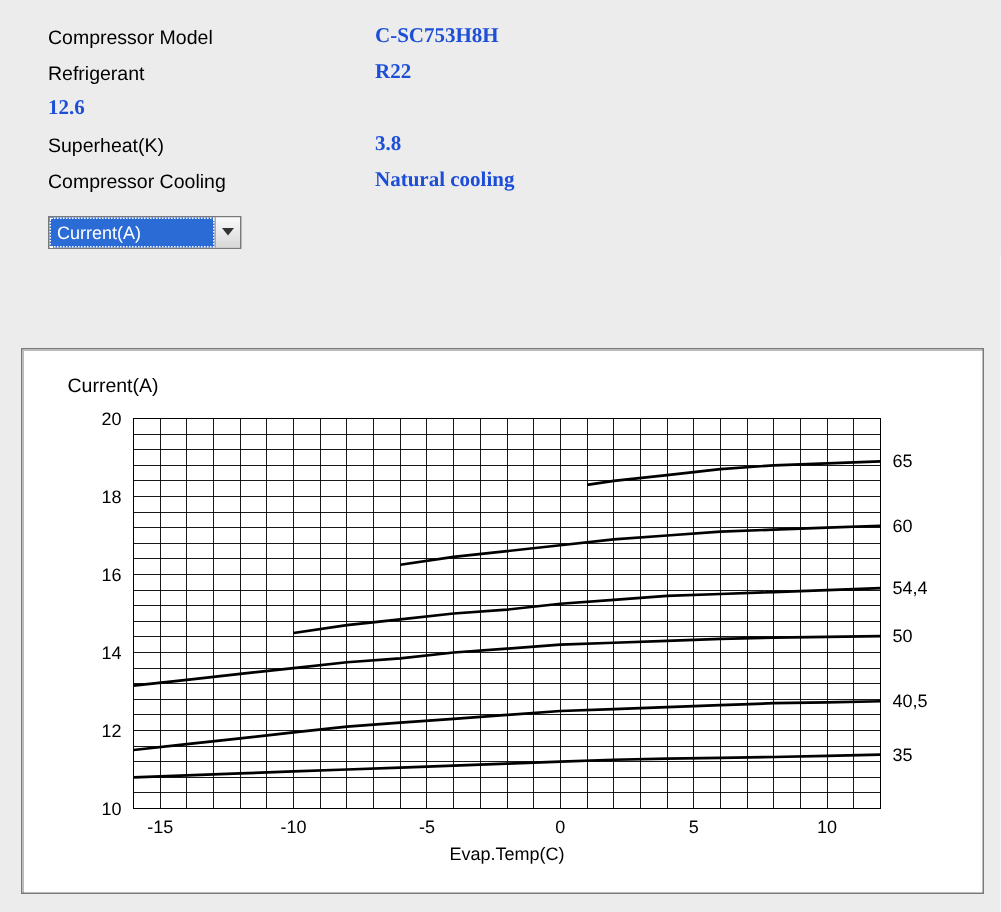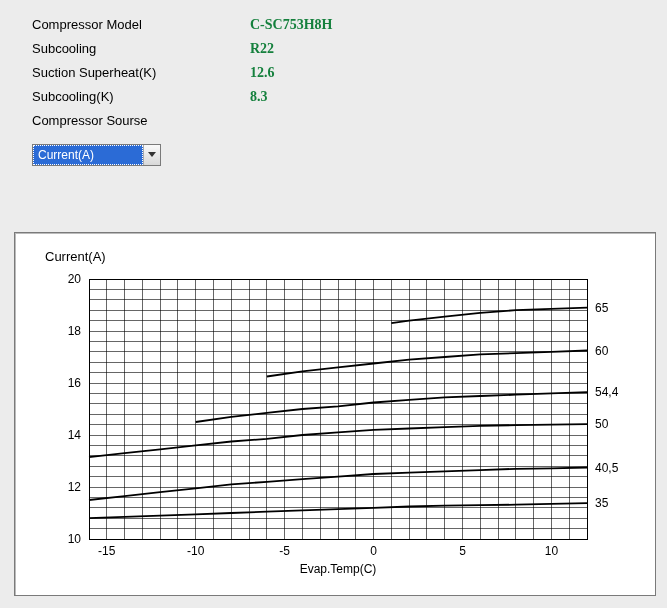--- a/index.html
+++ b/index.html
@@ -20,21 +20,21 @@
     line-height: 22px;
     margin-bottom: 2px;
   }
   .spec-label {
     width: 218px;
     color: #000;
     font-size: 13px;
   }
   .spec-value {
     font-weight: bold;
-    color: #15803d;
+    color: #1d4ed8;
     font-size: 14px;
     font-family: "Times New Roman", serif;
     text-align: center;
   }
   .dropdown-wrap {
     margin: 10px 0 0 32px;
     display: inline-flex;
     border: 1px solid #7a7a7a;
     background: #fff;
     height: 20px;
@@ -101,33 +101,33 @@
 <body>
 
 
 
 <div class="spec-table">
     <div class="spec-row">
       <div class="spec-label">Compressor Model</div>
       <div class="spec-value">C-SC753H8H</div>
     </div>
     <div class="spec-row">
-      <div class="spec-label">Subcooling</div>
+      <div class="spec-label">Refrigerant</div>
       <div class="spec-value">R22</div>
     </div>
     <div class="spec-row">
-      <div class="spec-label">Suction Superheat(K)</div>
       <div class="spec-value">12.6</div>
     </div>
     <div class="spec-row">
-      <div class="spec-label">Subcooling(K)</div>
-      <div class="spec-value">8.3</div>
-    </div>
-    <div class="spec-row">
-      <div class="spec-label">Compressor Sourse</div>
+      <div class="spec-label">Superheat(K)</div>
+      <div class="spec-value">3.8</div>
+    </div>
+    <div class="spec-row">
+      <div class="spec-label">Compressor Cooling</div>
+      <div class="spec-value">Natural cooling</div>
     </div>
   </div>
 
 <div class="dropdown-wrap">
   <div class="dropdown-sel">Current(A)</div>
   <div class="dropdown-btn">
     <svg width="8" height="6" viewBox="0 0 8 6">
         <path d="M0 0 L8 0 L4 5 Z" fill="#333"></path>
       </svg>
   </div>

